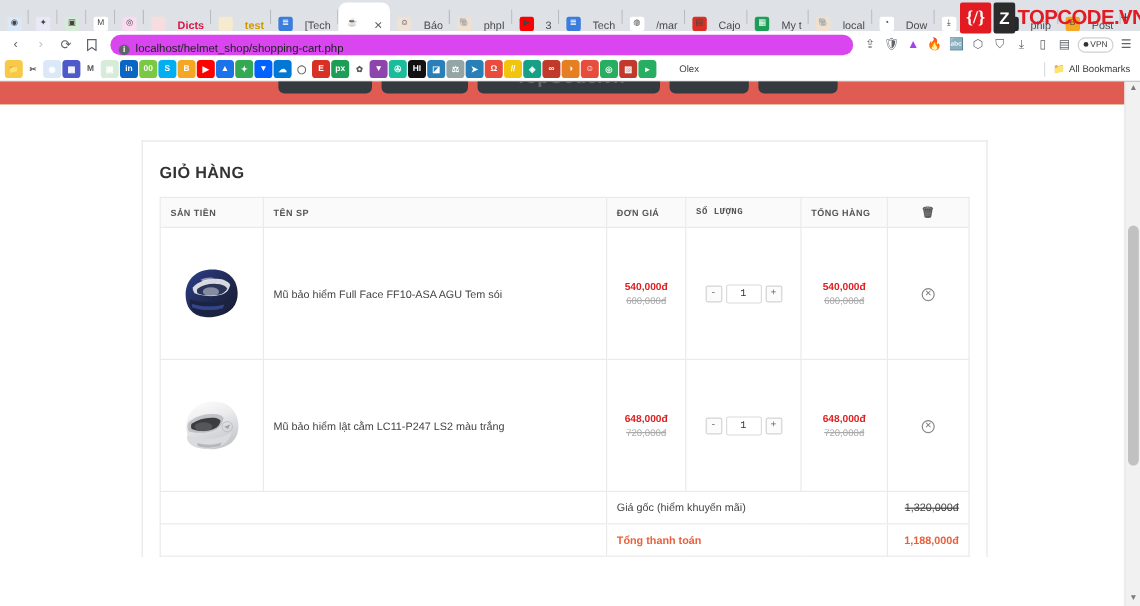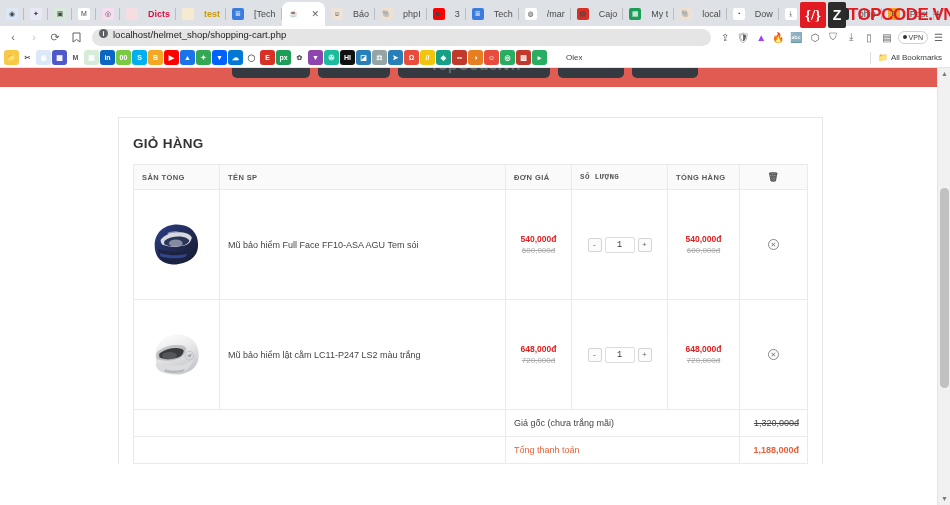--- a/index.html
+++ b/index.html
@@ -11,21 +11,21 @@
   }
 
   
   .browser { width: 950px; height: 505px; position: relative; background:#fff; }
 
   .tabstrip {
     height: 26px; background: #dee1e6;
     display: flex; align-items: flex-end; position: relative;
   }
   .tab {
-    height: 24px; display: flex; align-items: center; gap: 10px;
+    height: 24px; display: flex; align-items: flex-end; gap: 10px;
     padding: 0 6px; font-size: 9px; color: #4a4a4a;
     border-radius: 7px 7px 0 0; flex: 0 0 auto;
     max-width: 62px; overflow: hidden; white-space: nowrap;
     position: relative;
   }
   .tab .fav { width: 12px; height: 12px; flex: 0 0 12px; border-radius: 2px;
     display:inline-block; position: relative; }
   .tab .tlabel { overflow: hidden; text-overflow: clip; white-space: nowrap; }
   .tab.active { background: #fff; }
   .tab.sep::after {
@@ -39,22 +39,22 @@
   .wincontrols { margin-left: auto; display:flex; align-items:center; height:26px;}
   .wincontrols span { width: 30px; text-align:center; font-size:10px; color:#3c4043; }
 
   .toolbar {
     height: 22px; background: #fff; display: flex; align-items: center;
     gap: 3px; padding: 0 4px; position: relative;
   }
   .navico { width: 18px; height: 18px; display:flex; align-items:center;
     justify-content:center; color:#5f6368; font-size: 11px; }
   .omnibox {
-    flex: 1; height: 17px; background: #e5e5e5; border-radius: 9px;
-    display: flex; align-items: flex-start; gap: 5px; padding: 0 7px;
+    flex: 1; height: 17px; background: #d946ef; border-radius: 9px;
+    display: flex; align-items: flex-end; gap: 5px; padding: 0 7px;
     font-size: 9.5px; color: #202124; margin: 0 4px;
   }
   .omnibox .infoi {
     width: 9px; height: 9px; border-radius: 50%; background: #5f6368;
     color: #fff; font-size: 7px; line-height: 9px; text-align: center;
     flex: 0 0 9px; font-weight: bold;
   }
   .tb-right { display:flex; align-items:center; gap:3px; }
   .tb-right .ico { width:15px; height:15px; display:flex; align-items:center;
     justify-content:center; font-size:10px; color:#5f6368; }
@@ -145,21 +145,21 @@
 
   .delbtn {
     display:inline-block; width:11px; height:11px; border-radius:50%;
     border:1px solid #888; color:#777; font-size:7px; line-height:9px;
     text-align:center;
   }
   .trash { font-size: 9px; color:#555; }
 
   .srow td { height: 24px; font-size: 9px; }
   .s-label { color: #555; padding-left: 8px; }
-  .s-label.accent { color: #e8613c; font-weight: normal; margin-top: 40px; }
+  .s-label.accent { color: #e8613c; font-weight: bold; margin-top: 40px; }
   .s-val { text-align: right; padding-right: 10px; color:#aaa;
            text-decoration: line-through; font-size: 8.5px;}
   .s-val.accent { color:#e8613c; font-weight:bold; text-decoration:none; font-size:9px;}
 
   
   .scrollbar {
     position:absolute; right:0; top:68px; width:13px; height:437px;
     background:#f1f1f1; border-left:1px solid #e4e4e4;
   }
   .scroll-thumb {
@@ -384,21 +384,21 @@
     </div>
 
     <div class="page-bg">
 
       <div class="card">
         <div class="card-title">GIỎ HÀNG</div>
 
         <table class="cart">
           <thead>
             <tr>
-              <th class="col-img">SẢN TỔNG</th>
+              <th class="col-img">SẢN TIỀN</th>
               <th class="col-name">TÊN SP</th>
               <th class="col-price" style="text-align:left">ĐƠN GIÁ</th>
               <th class="col-qty" style="text-align:left">SỐ LƯỢNG</th>
               <th class="col-total" style="text-align:left">TỔNG HÀNG</th>
               <th class="col-del c">
                 <span class="trash">🗑</span>
               </th>
             </tr>
           </thead>
           <tbody id="cart-body">
@@ -472,21 +472,21 @@
                   </div>
                 </td>
                 <td class="col-total">
                   <div class="price-new">648,000đ</div>
                   <div class="price-old">720,000đ</div>
                 </td>
                 <td class="col-del c"><span class="delbtn">✕</span></td>
               </tr>
               <tr class="srow">
                 <td colspan="2" style="border-right:none"></td>
-                <td colspan="3" class="s-label">Giá gốc (chưa trắng mãi)</td>
+                <td colspan="3" class="s-label">Giá gốc (hiểm khuyến mãi)</td>
                 <td class="s-val">1,320,000đ</td>
               </tr>
               <tr class="srow">
                 <td colspan="2" style="border-right:none"></td>
                 <td colspan="3" class="s-label accent">Tổng thanh toán</td>
                 <td class="s-val accent">1,188,000đ</td>
               </tr>
             </tbody>
         </table>
       </div>

